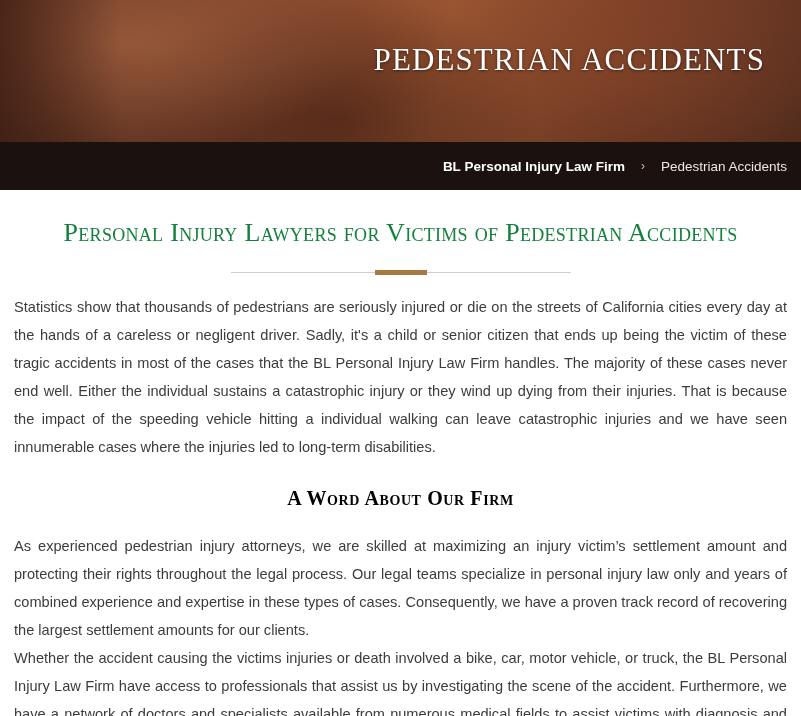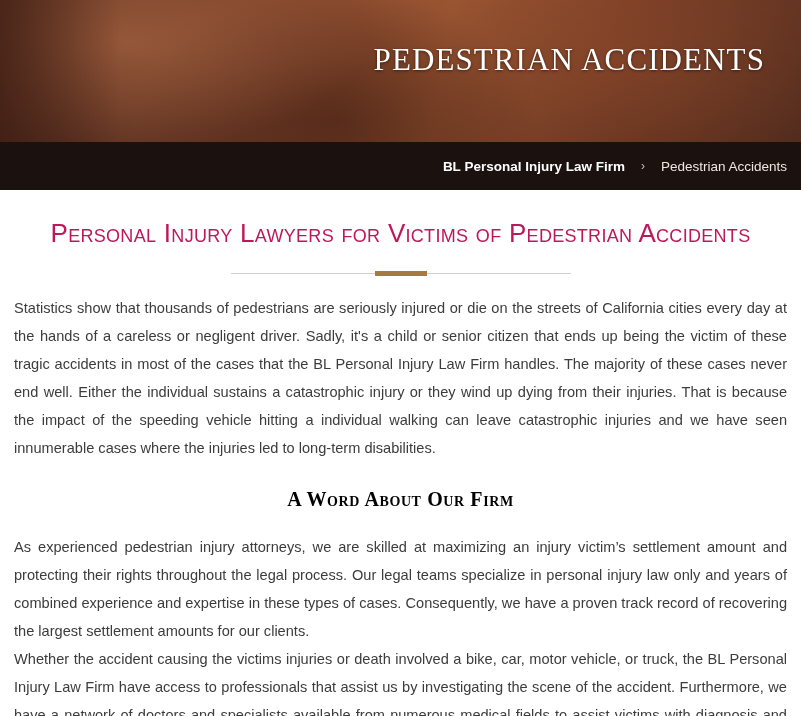--- a/index.html
+++ b/index.html
@@ -82,25 +82,25 @@
   
   .page {
     width: 801px;
     box-sizing: border-box;
     padding: 0 14px;
   }
 
   .page-title {
     margin: 28px 0 0 0;
     text-align: center;
-    font-family: Liberation Sans, sans-serif;
+    font-family: Liberation Serif, serif;
     font-variant: small-caps;
     font-size: 26px;
     font-weight: normal;
-    color: #be185d;
+    color: #15803d;
     letter-spacing: 0.3px;
   }
 
   .divider {
     position: relative;
     width: 340px;
     margin: 22px auto 18px auto;
     height: 5px;
   }
   .divider .line {

